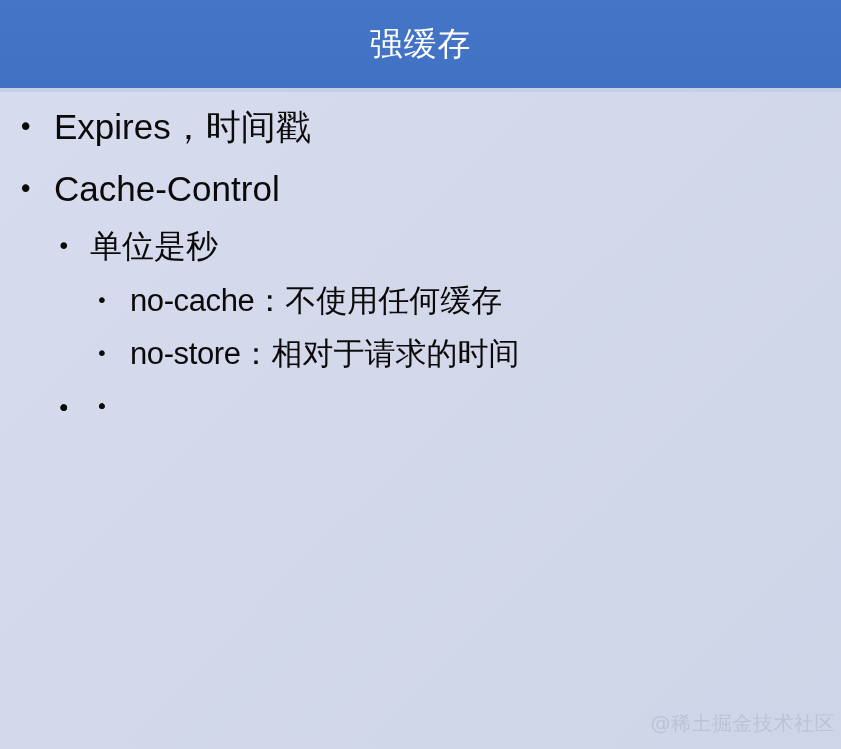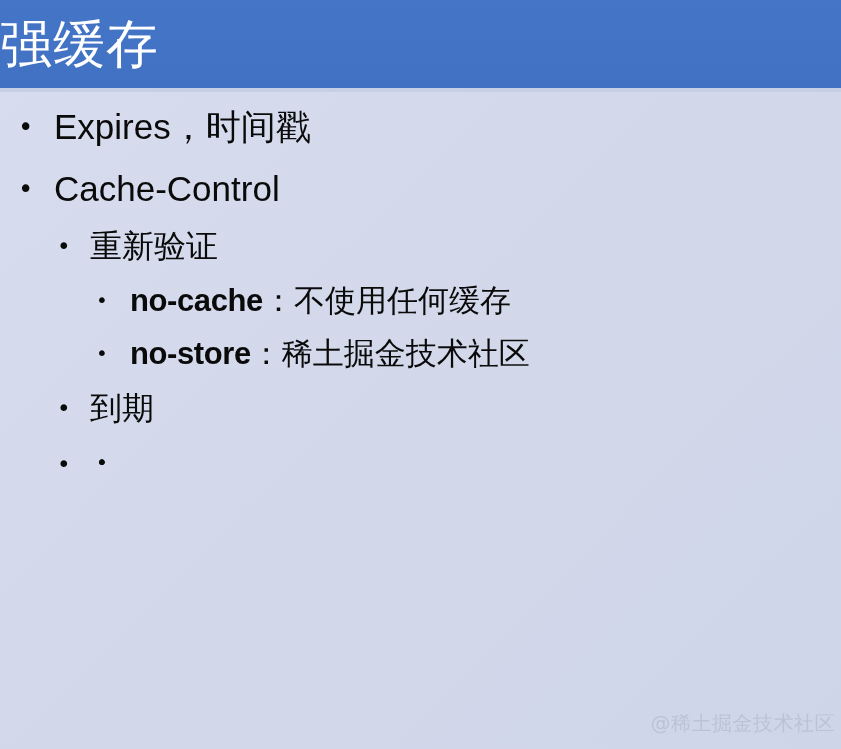--- a/index.html
+++ b/index.html
@@ -35,23 +35,23 @@
     top: 88px;
     width: 841px;
     height: 4px;
     background: #c7cfe5;
   }
   #slide-title {
     position: absolute;
     left: 0;
     top: 18px;
     width: 841px;
-    text-align: left;
+    text-align: center;
     color: #ffffff;
-    font-size: 52px;
+    font-size: 33px;
     line-height: 52px;
     letter-spacing: 1px;
     font-weight: 400;
   }
   #body-list {
     position: absolute;
     left: 0;
     top: 94px;
     width: 841px;
   }
@@ -108,21 +108,21 @@
     font-weight: 400;
   }
   .lvl3 .bullet {
     left: 96px;
     font-size: 20px;
   }
   .lvl3 .txt {
     padding-right: 42px;
   }
   .lvl3 .txt .mono {
-    font-weight: bold;
+    font-weight: normal;
     letter-spacing: -0.4px;
     margin-top: 9px;
   }
 
   #watermark {
     position: absolute;
     right: 6px;
     bottom: 14px;
     font-size: 20px;
     line-height: 24px;
@@ -149,36 +149,35 @@
       <span class="txt">Expires，时间戳</span>
     </div>
 
     <div class="li lvl1">
       <span class="bullet">•</span>
       <span class="txt">Cache-Control</span>
     </div>
 
     <div class="li lvl2">
       <span class="bullet">•</span>
-      <span class="txt">重新验证</span>
+      <span class="txt">单位是秒</span>
     </div>
 
     <div class="li lvl3">
       <span class="bullet">•</span>
       <span class="txt"><span class="mono">no-cache</span><span>：</span><span>不使用任何缓存</span></span>
     </div>
 
     <div class="li lvl3">
       <span class="bullet">•</span>
-      <span class="txt"><span class="mono">no-store</span><span>：</span><span>稀土掘金技术社区</span></span>
+      <span class="txt"><span class="mono">no-store</span><span>：</span><span>相对于请求的时间</span></span>
     </div>
 
     <div class="li lvl2">
       <span class="bullet">•</span>
-      <span class="txt">到期</span>
     </div>
 
     <div class="li lvl3">
       <span class="bullet">•</span>
     </div>
 
     <div class="li lvl2">
       <span class="bullet">•</span>
     </div>
 

